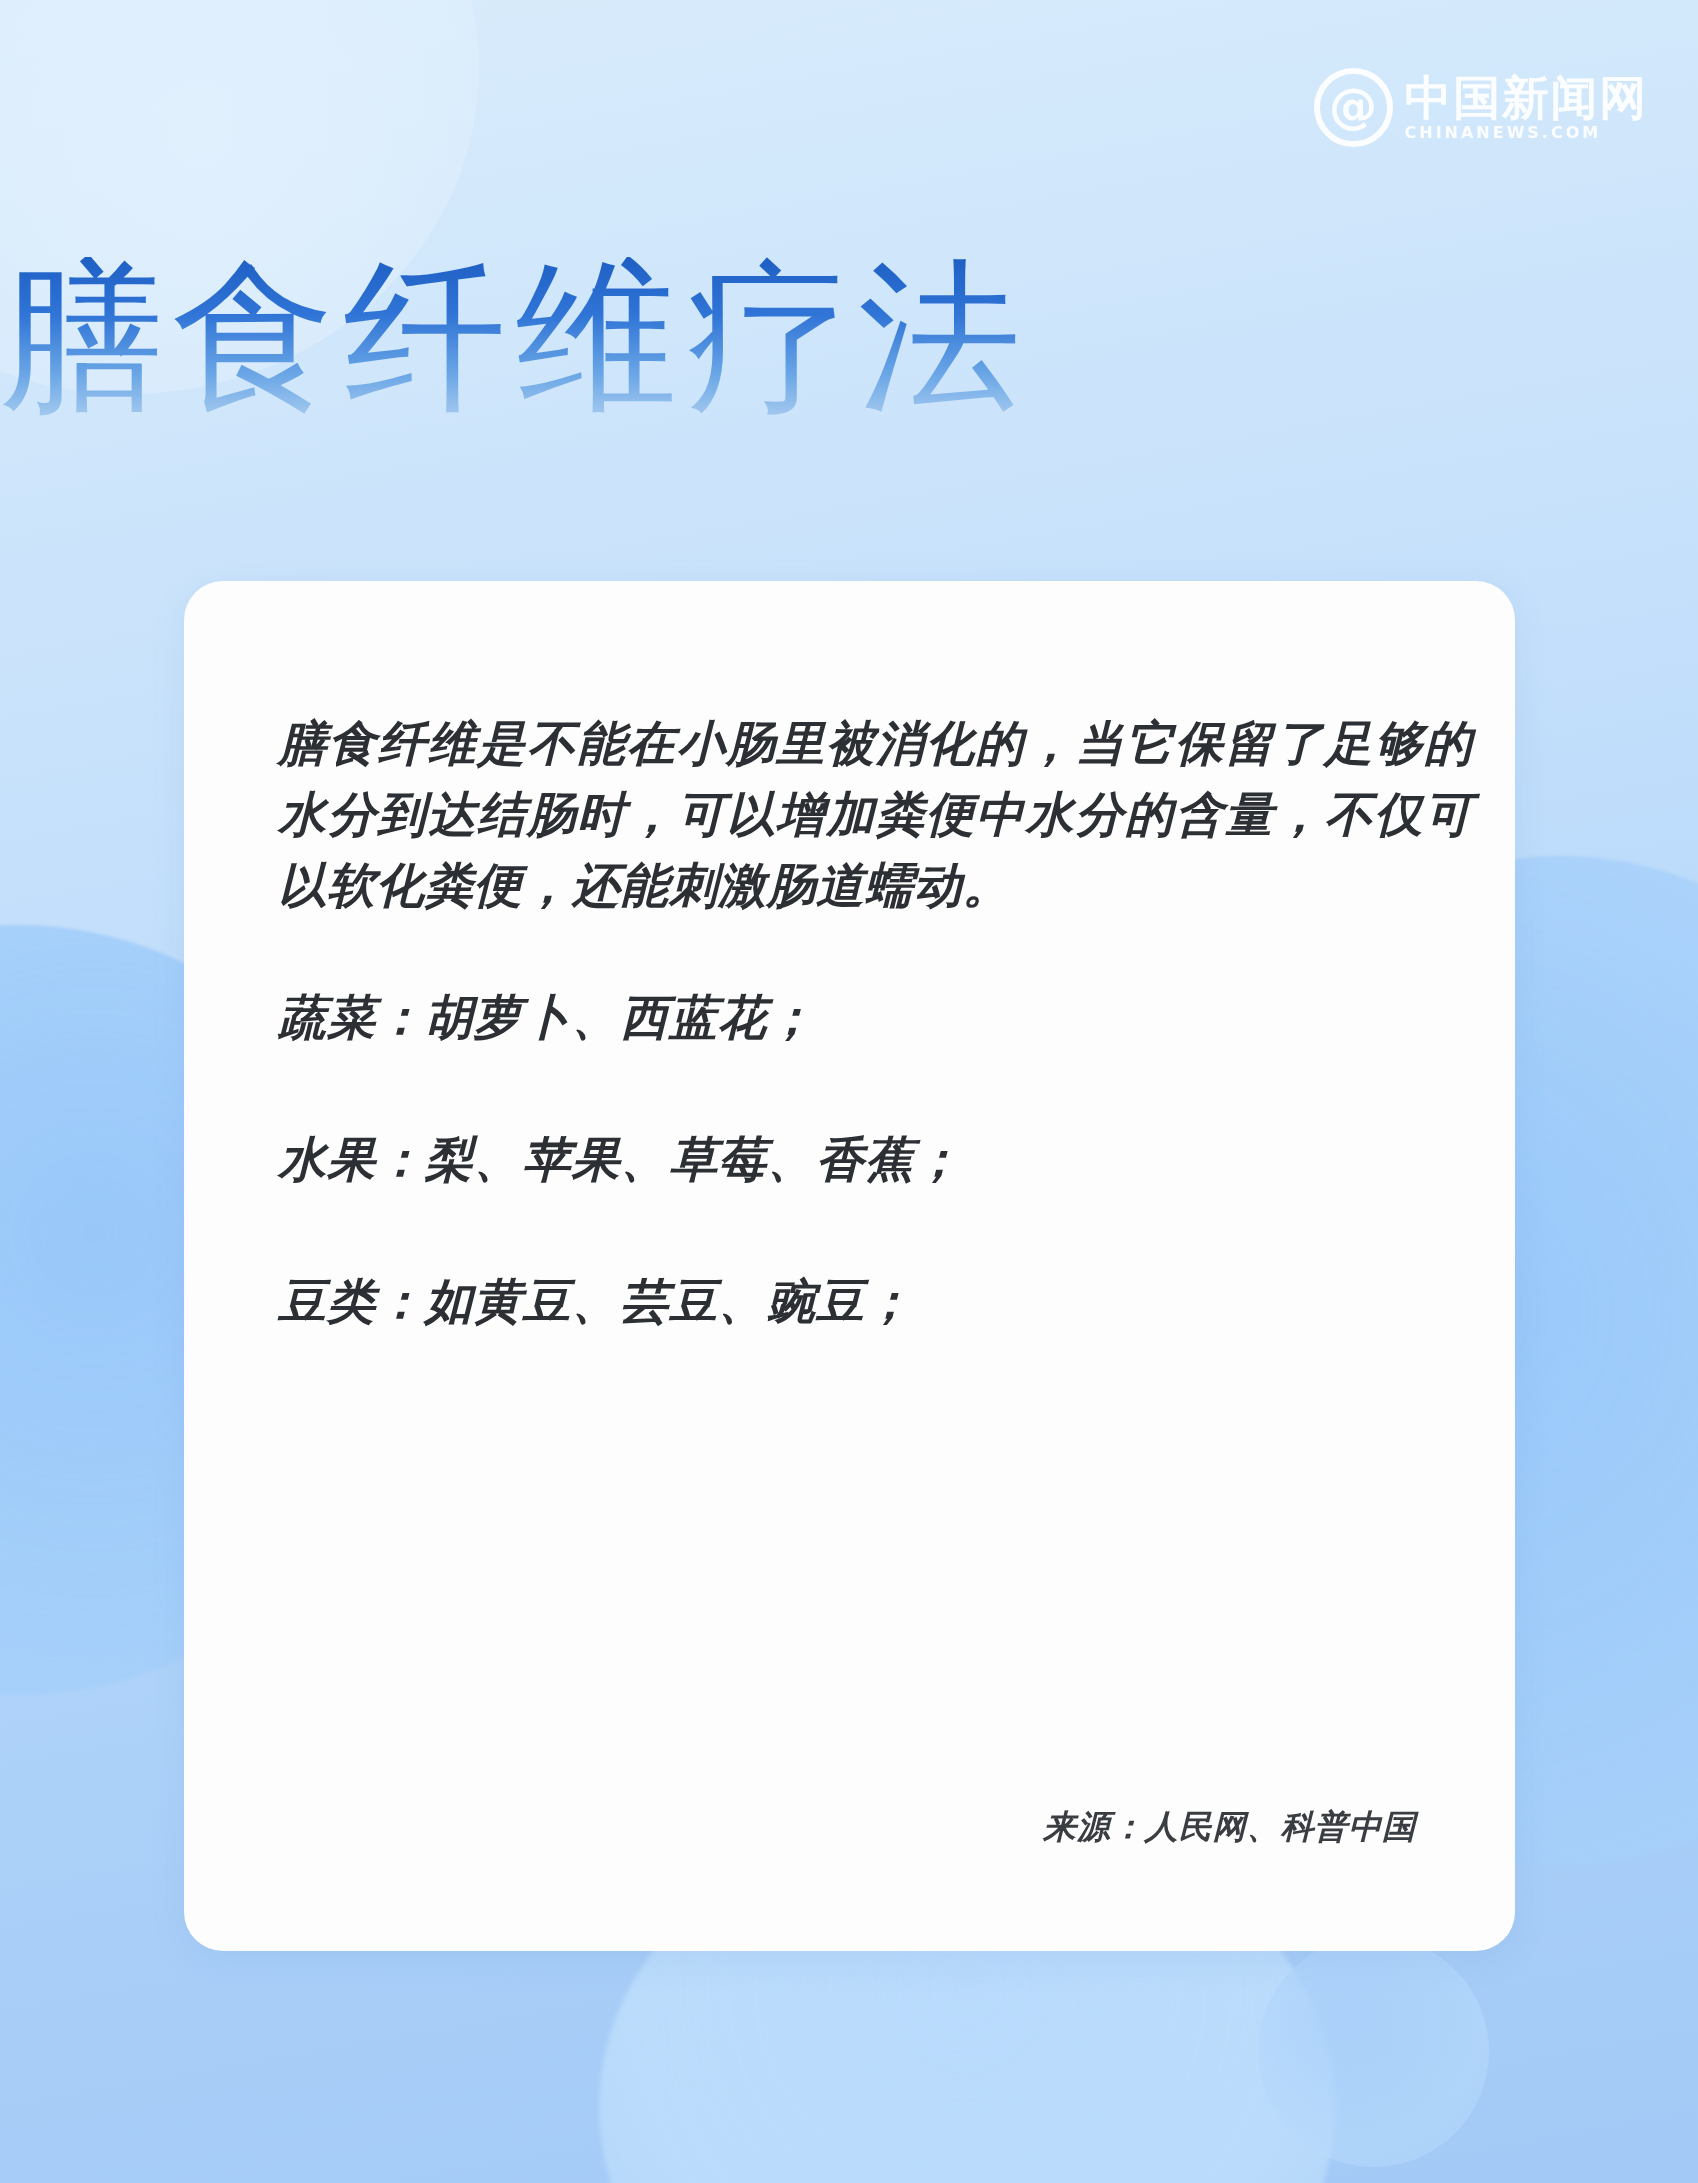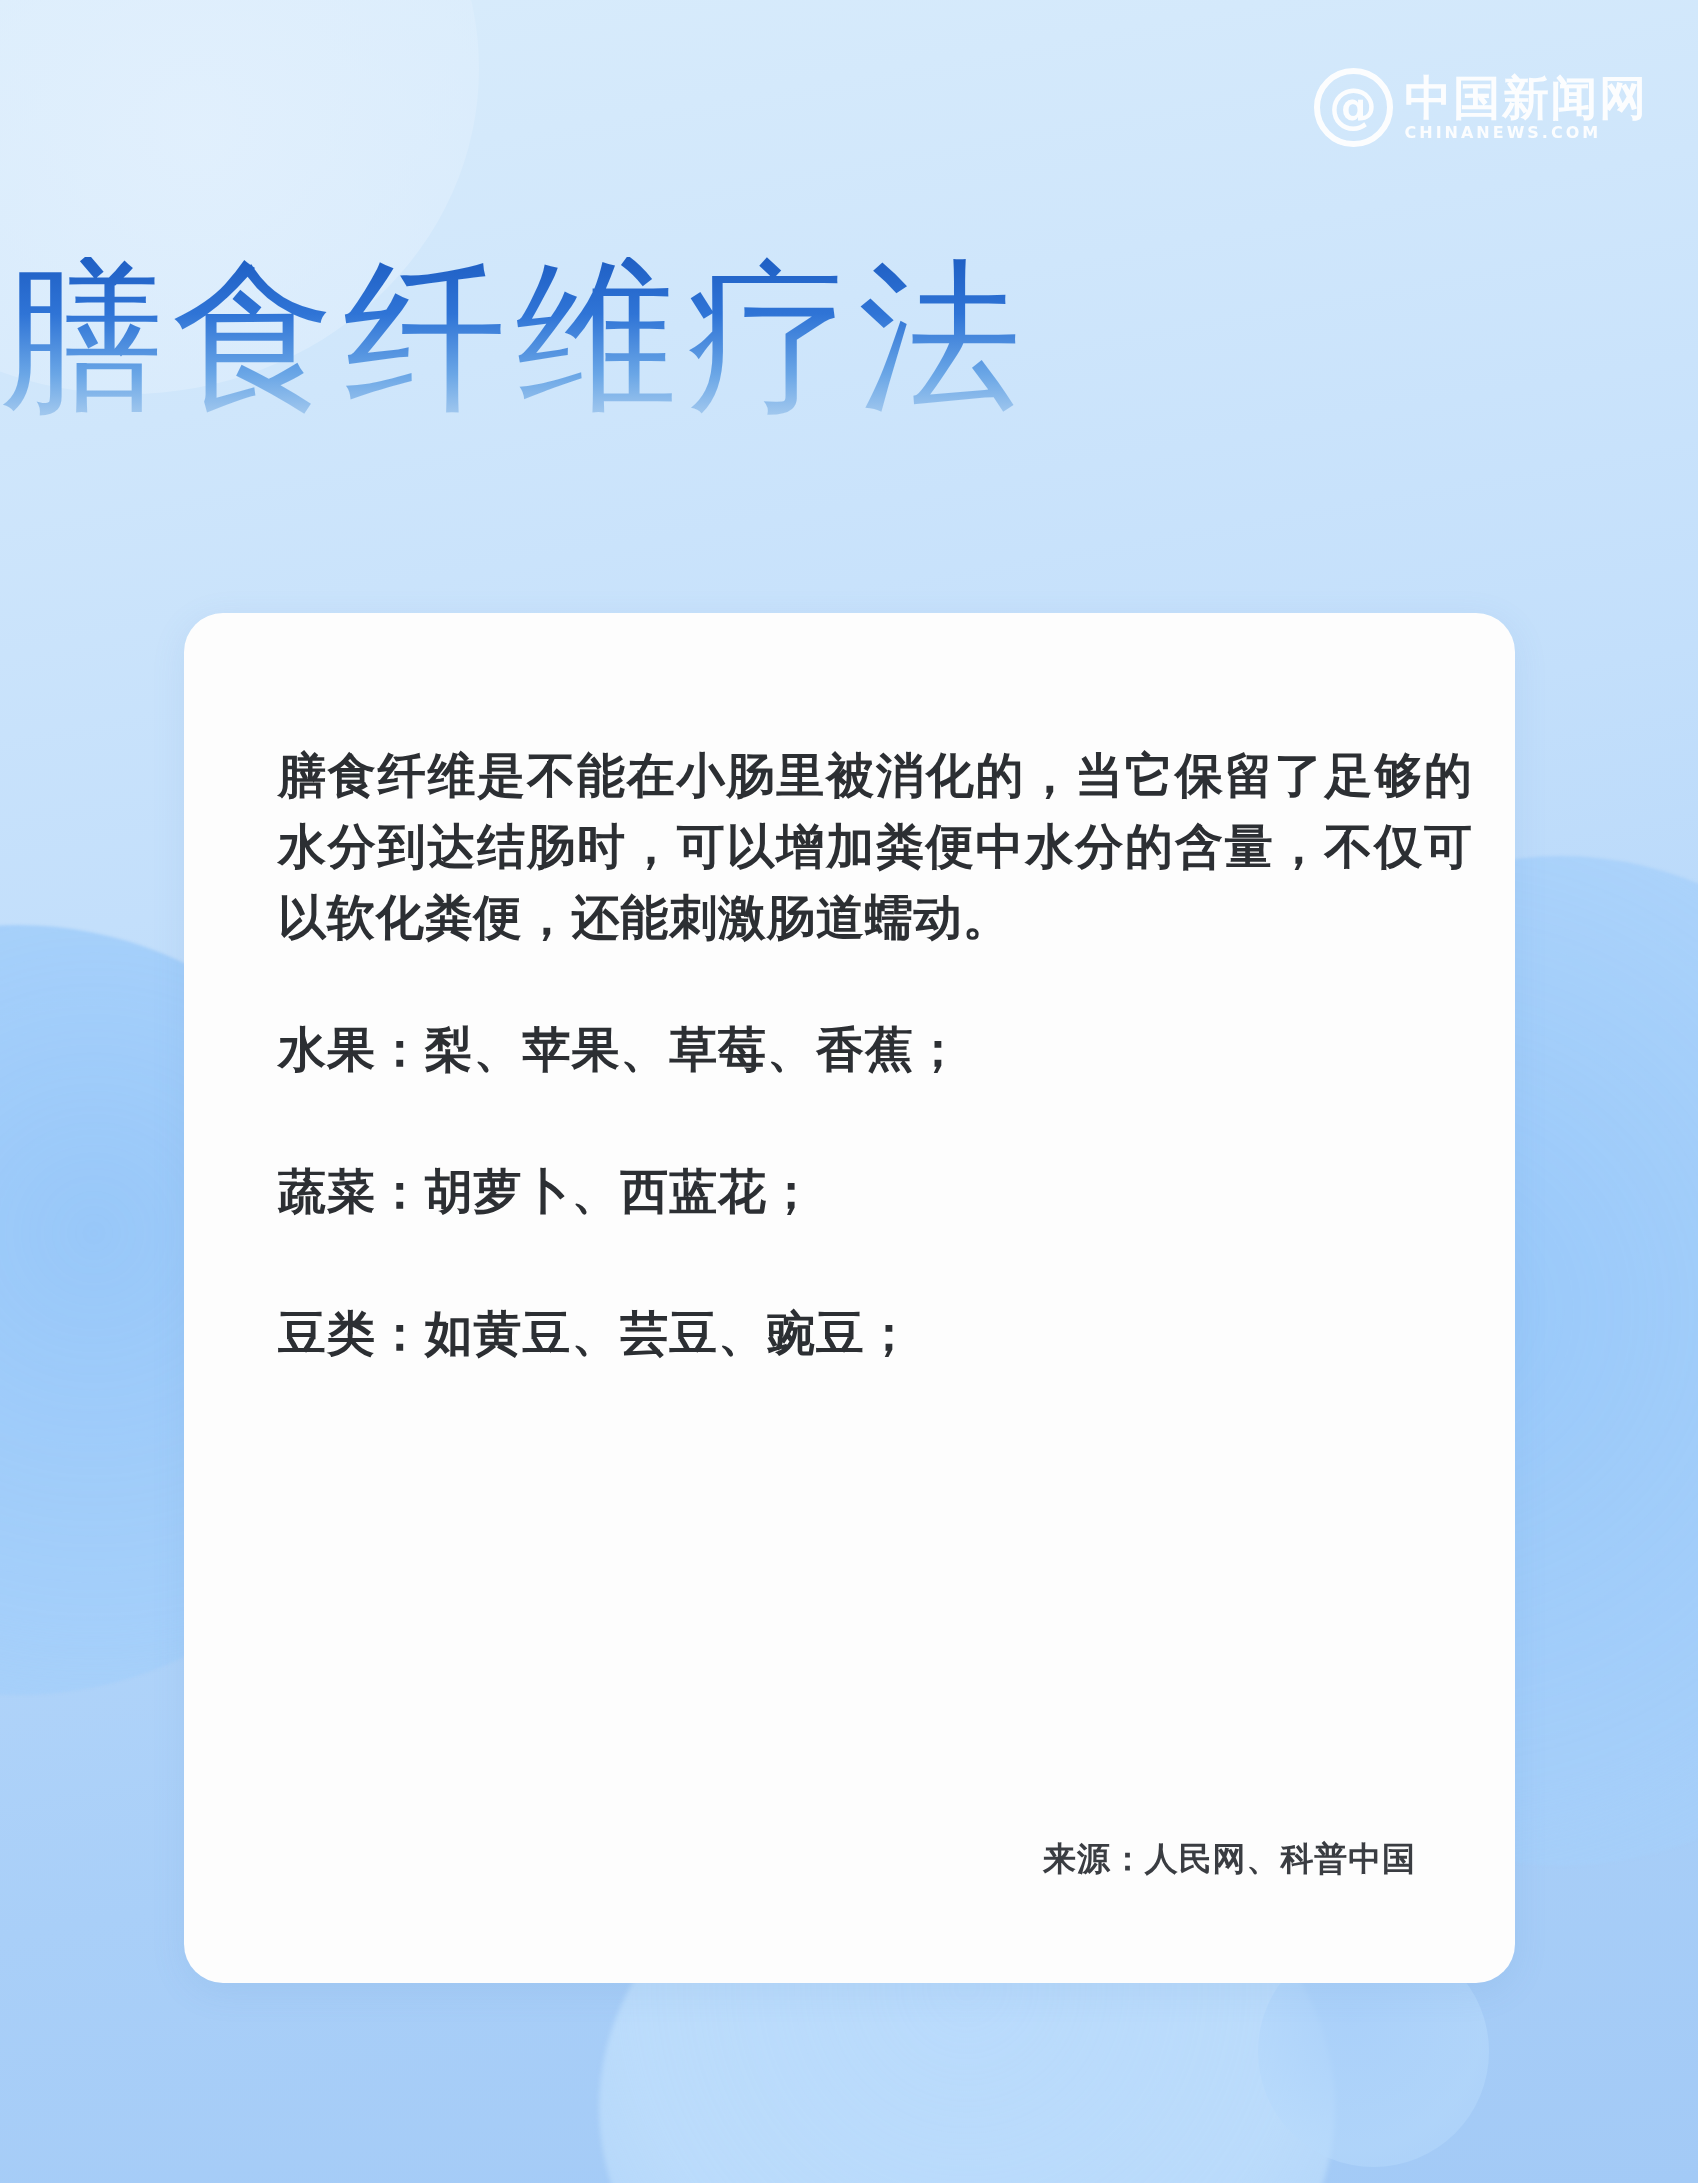--- a/index.html
+++ b/index.html
@@ -136,28 +136,29 @@
     color: transparent;
     -webkit-text-fill-color: transparent;
     text-shadow: none;
     white-space: nowrap;
   }
 
   
   .card {
     position: absolute;
     left: 184px;
-    top: 613px;
+    top: 581px;
     width: 1331px;
     height: 1370px;
     background: #fdfdfd;
     border-radius: 39px;
     box-shadow: 0 8.6px 34px rgba(90,140,200,0.12);
     box-sizing: border-box;
     padding: 127px 42px 0 94px;
+    font-style: italic;
   }
 
   .paragraph {
     font-family: "Liberation Serif", "DejaVu Serif", serif;
     font-weight: bold;
     font-size: 48px;
     line-height: 1.48;
     color: #2c2f33;
     letter-spacing: 0.9px;
     margin: 0 0 63px 0;
@@ -203,20 +204,20 @@
     <div class="wm-text">
       <div class="wm-cn">中国新闻网</div>
       <div class="wm-en">CHINANEWS.COM</div>
     </div>
   </div>
 
   <div class="title">膳食纤维疗法</div>
 
   <div class="card">
     <p class="paragraph">膳食纤维是不能在小肠里被消化的，当它保留了足够的水分到达结肠时，可以增加粪便中水分的含量，不仅可以软化粪便，还能刺激肠道蠕动。</p>
+    <p class="item">蔬菜：胡萝卜、西蓝花；</p>
     <p class="item">水果：梨、苹果、草莓、香蕉；</p>
-    <p class="item">蔬菜：胡萝卜、西蓝花；</p>
     <p class="item">豆类：如黄豆、芸豆、豌豆；</p>
     <div class="source">来源：人民网、科普中国</div>
   </div>
 
 </div>
 
 
 </body></html>

